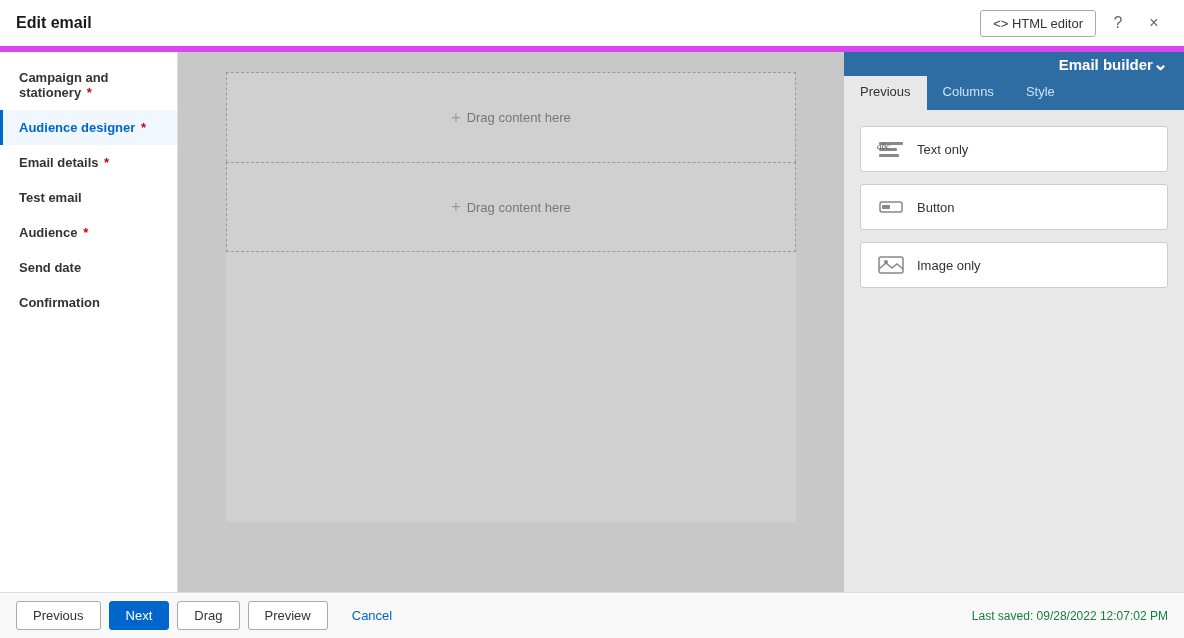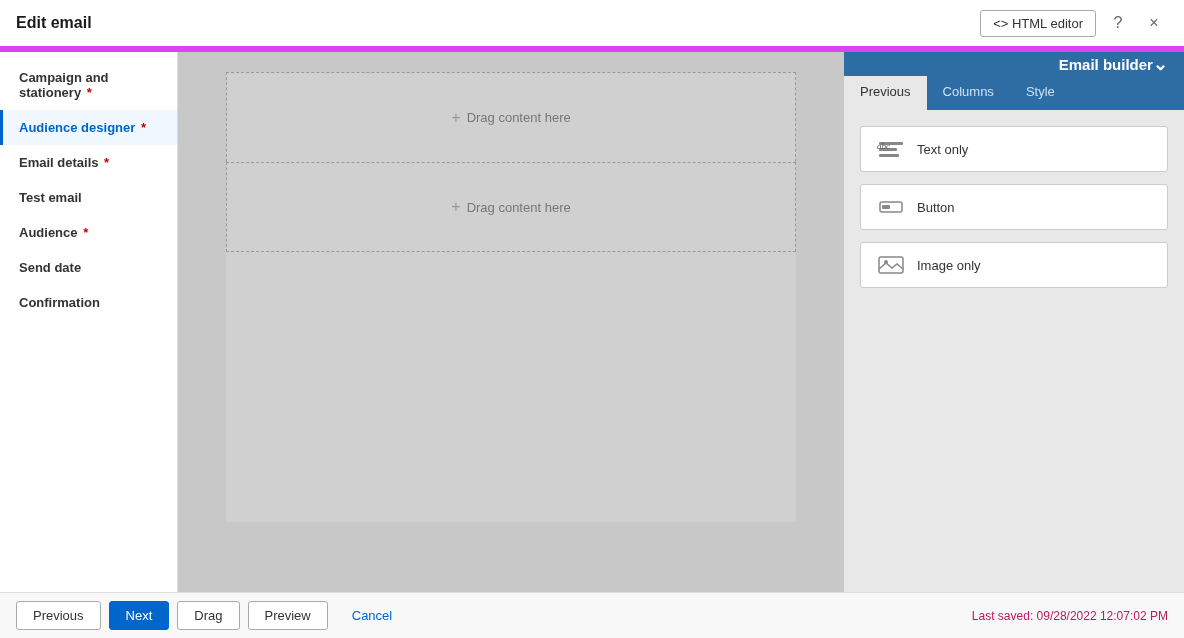--- a/index.html
+++ b/index.html
@@ -254,21 +254,21 @@
       padding: 6px 16px;
       border: none;
       background: transparent;
       cursor: pointer;
       font-size: 13px;
       color: #0066cc;
     }
     .bottom-spacer { flex: 1; }
     .last-saved {
       font-size: 12px;
-      color: #be185d;
+      color: #15803d;
     }
   </style>
 </head>
 <body>
 
 <div class="top-bar">
   <span class="top-bar-title">Edit email</span>
   <div class="top-bar-actions">
     <button class="html-editor-btn">&lt;&gt; HTML editor</button>
     <button class="icon-btn">

